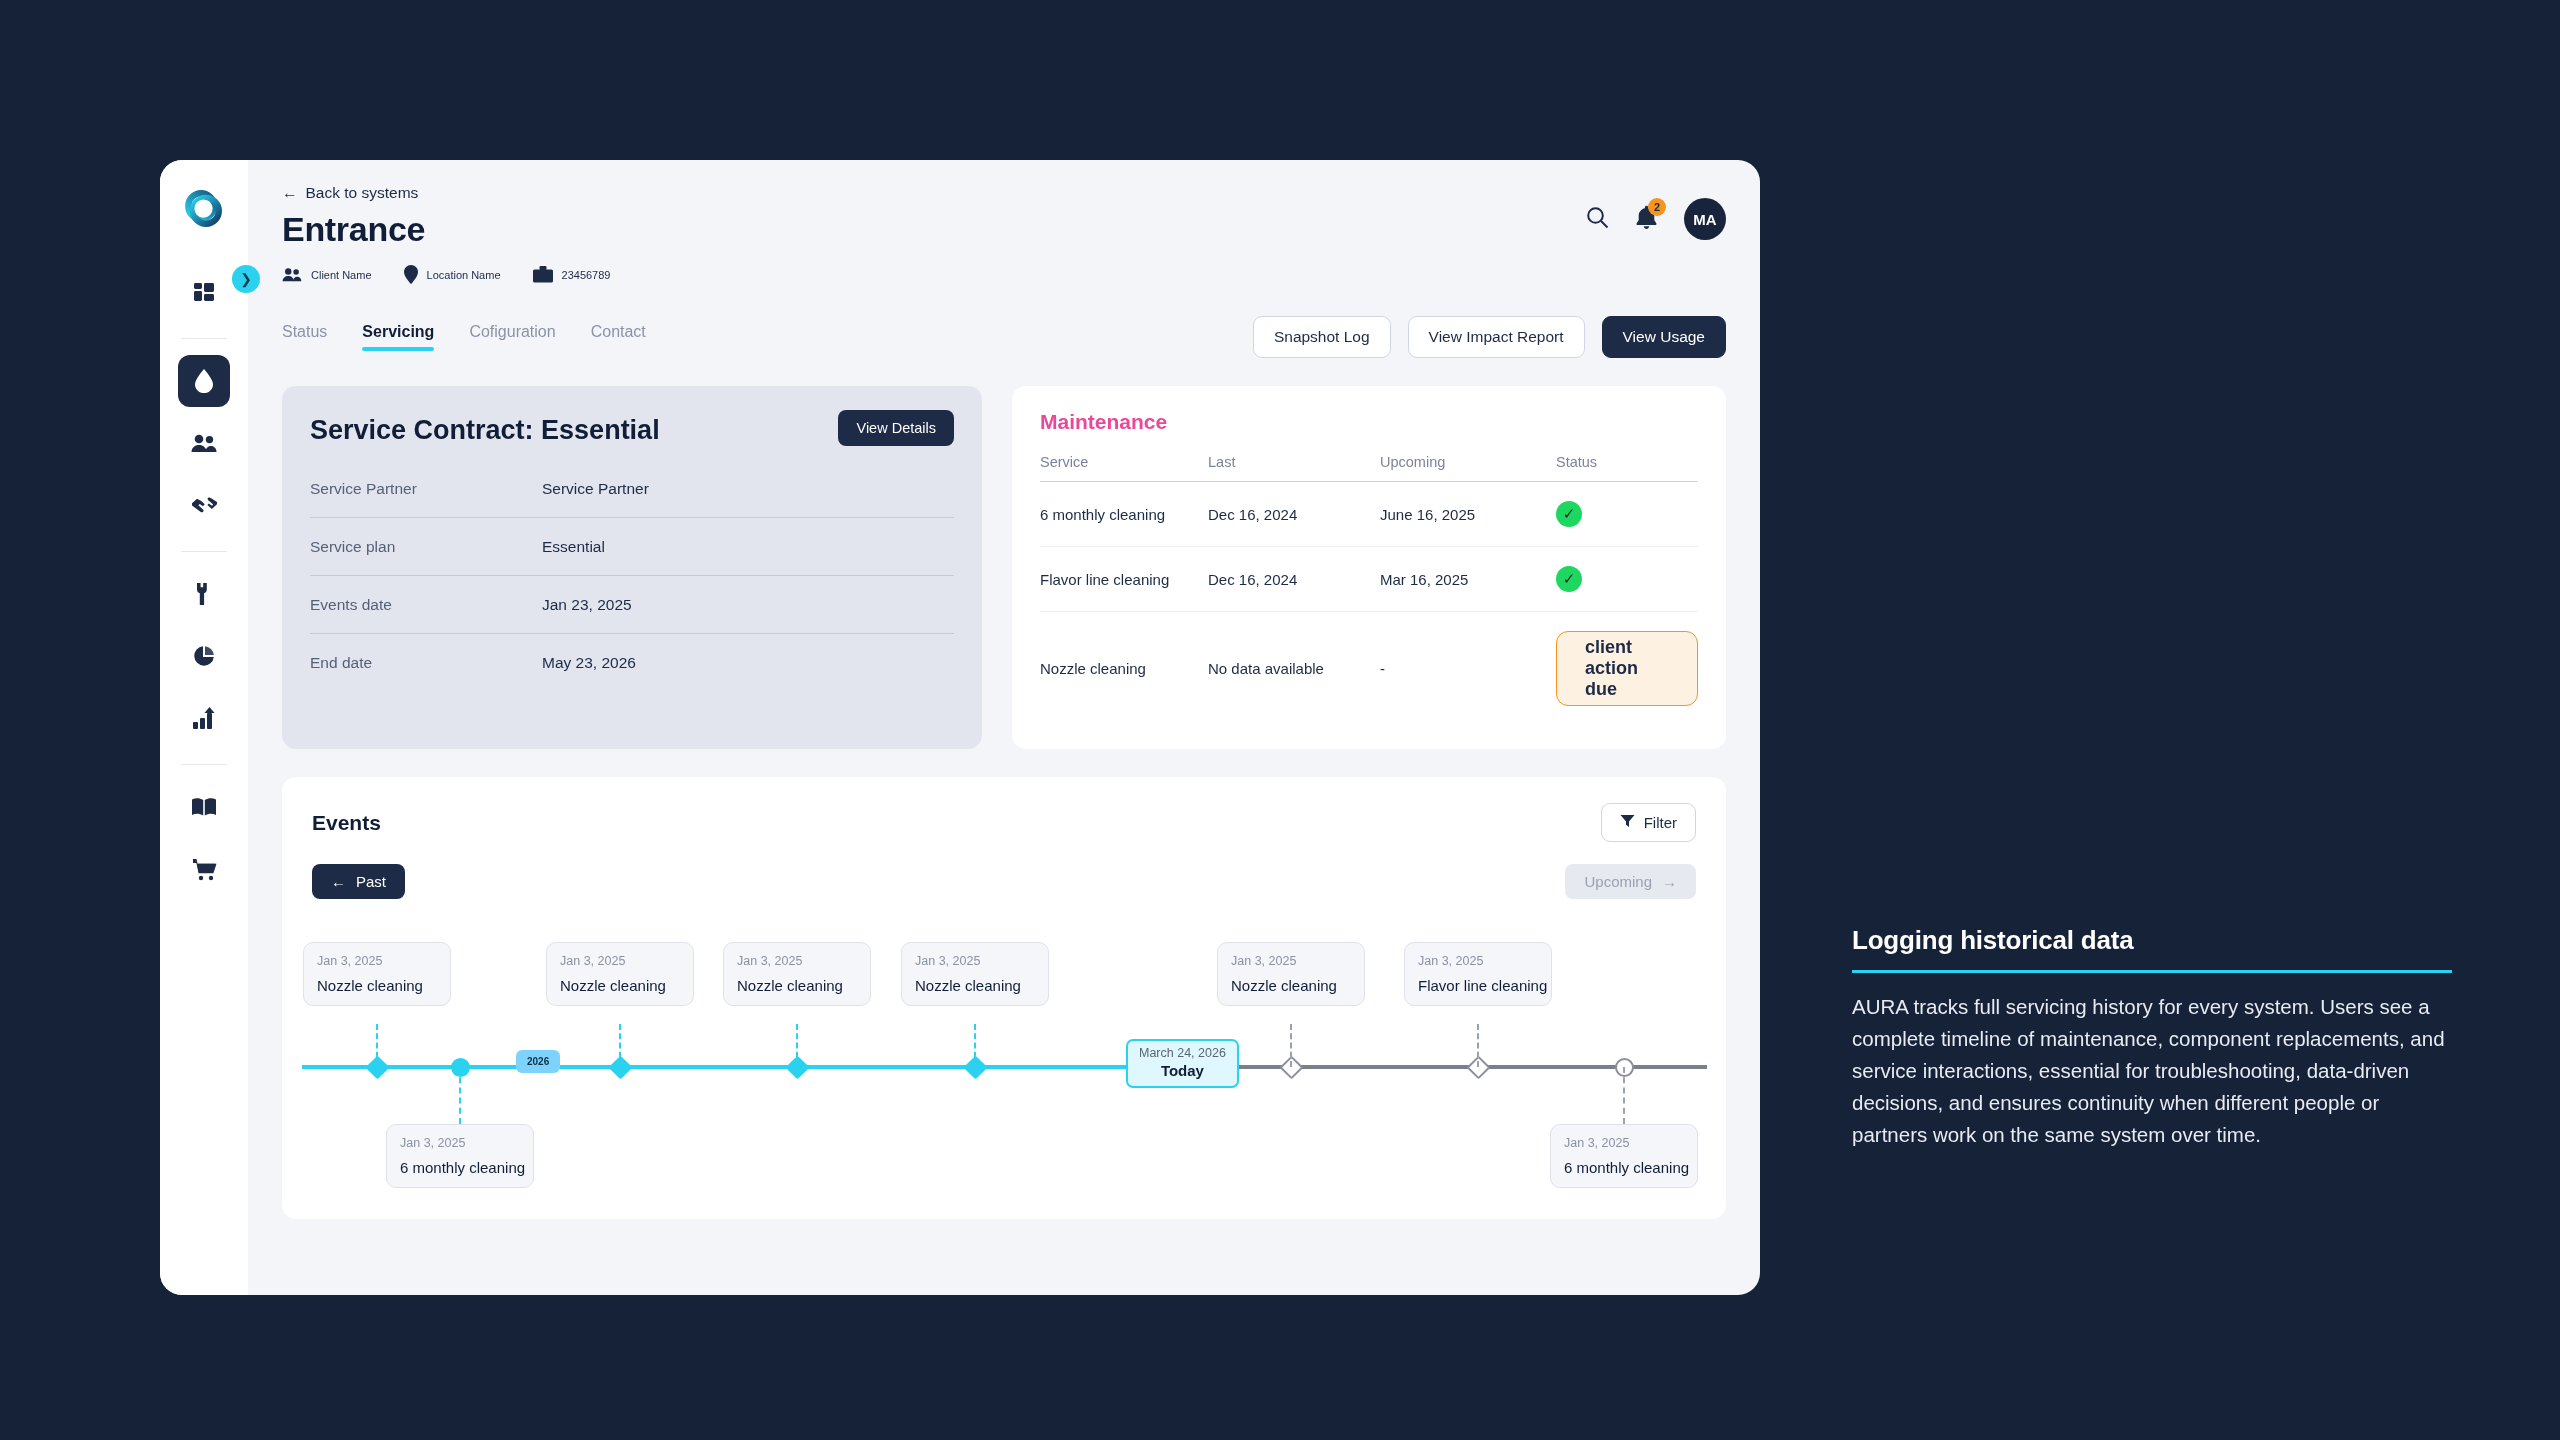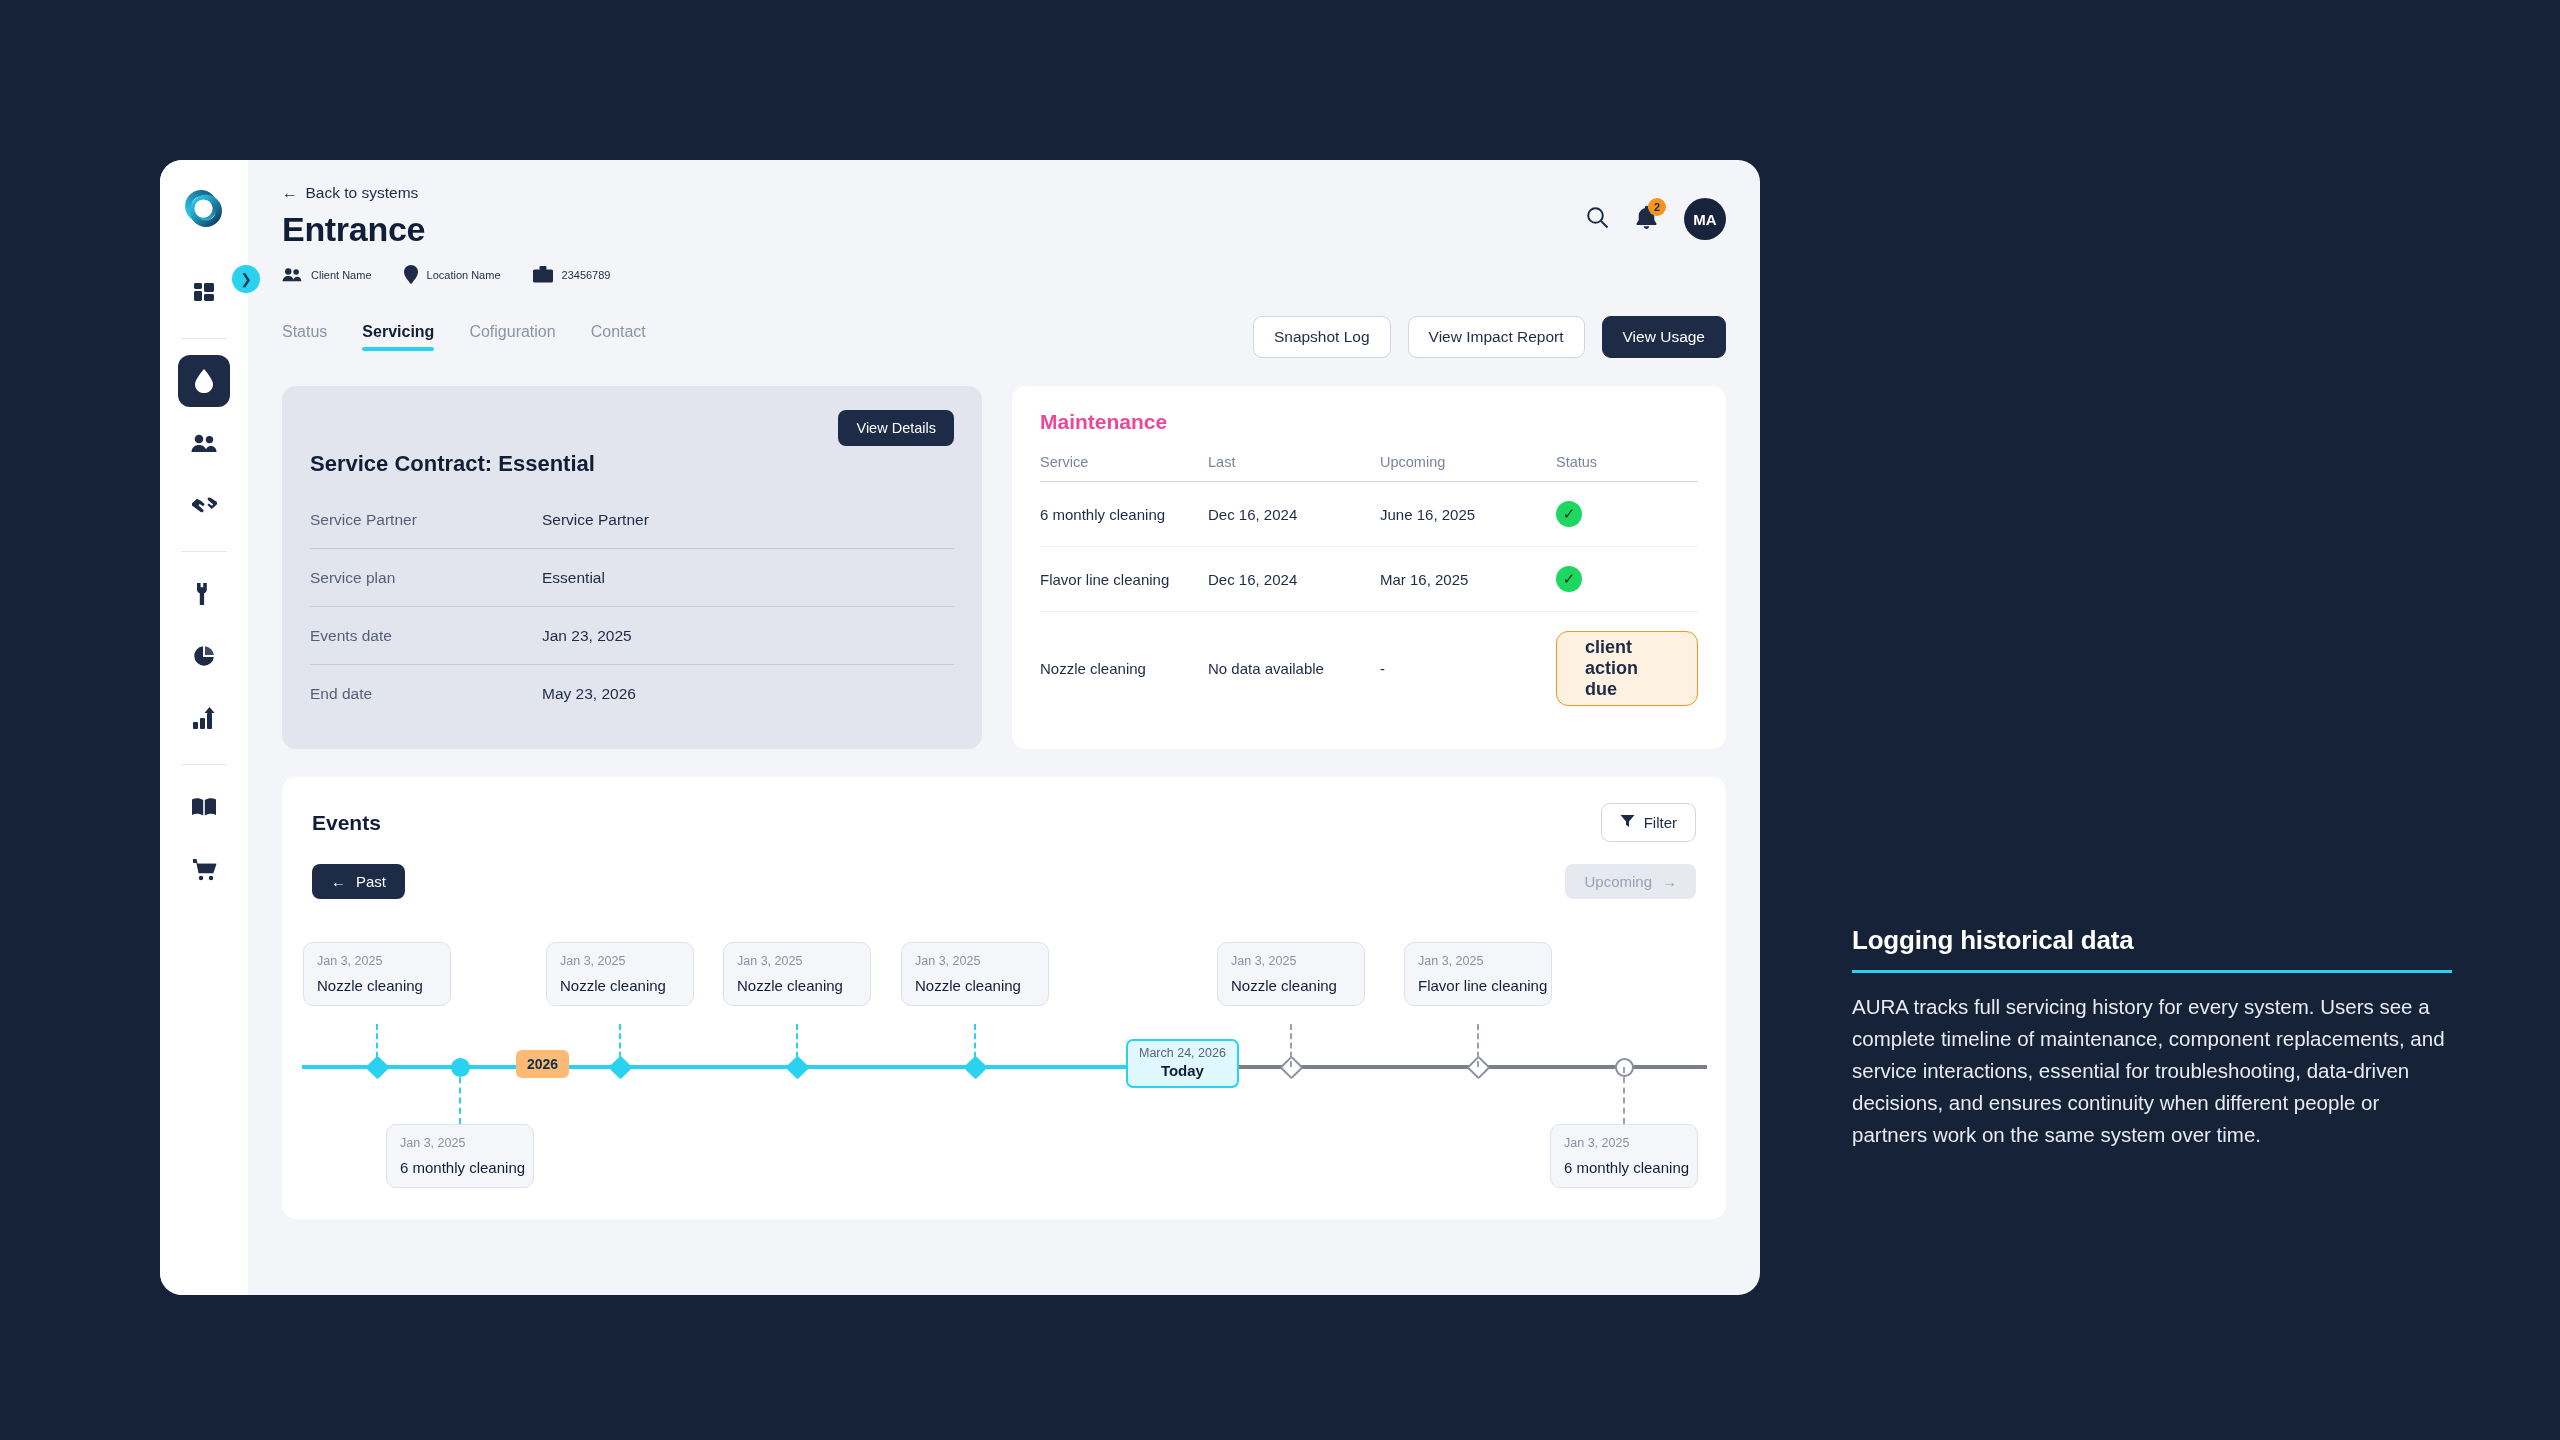--- a/index.html
+++ b/index.html
@@ -130,21 +130,21 @@
   
   #cards-row { display: flex; gap: 30px; margin-top: 28px; }
 
   #contract-card {
     flex: 0 0 700px;
     background: #e2e5ed;
     border-radius: 14px;
     padding: 24px 28px 10px 28px;
   }
   #contract-head { display: flex; align-items: flex-start; justify-content: space-between; }
-  #contract-title { font-size: 22px; font-weight: bold; color: #111e38; padding-top: 5px; margin-top: 36px; }
+  #contract-title { font-size: 27px; font-weight: bold; color: #111e38; padding-top: 5px; }
   #view-details-btn {
     background: #1d2b47; color: #fff;
     font-size: 14.5px; border-radius: 8px;
     padding: 10px 18px; cursor: pointer;
   }
   .kv-row {
     display: flex; align-items: center;
     height: 58px;
     border-bottom: 1px solid #c6cad6;
     font-size: 15.5px;
@@ -265,22 +265,22 @@
   .diamond.hollow { background: #fff; border: 2px solid #8b90a0; }
   .circle {
     width: 19px; height: 19px; border-radius: 50%;
     background: #2ad2f0;
     top: 116px;
   }
   .circle.hollow { background: #fff; border: 2px solid #8b90a0; }
 
   #year-chip {
     position: absolute; top: 108px;
-    background: #fdba74; color: #0d3247;
-    font-size: 14px; font-weight: bold;
+    background: #7dd3fc; color: #0d3247;
+    font-size: 10px; font-weight: bold;
     border-radius: 6px;
     padding: 6px 11px;
   }
   #today-chip {
     position: absolute; top: 97px;
     background: #dff8ff;
     border: 2px solid #2ad2f0;
     border-radius: 7px;
     padding: 5px 11px 7px 11px;
     text-align: center;

